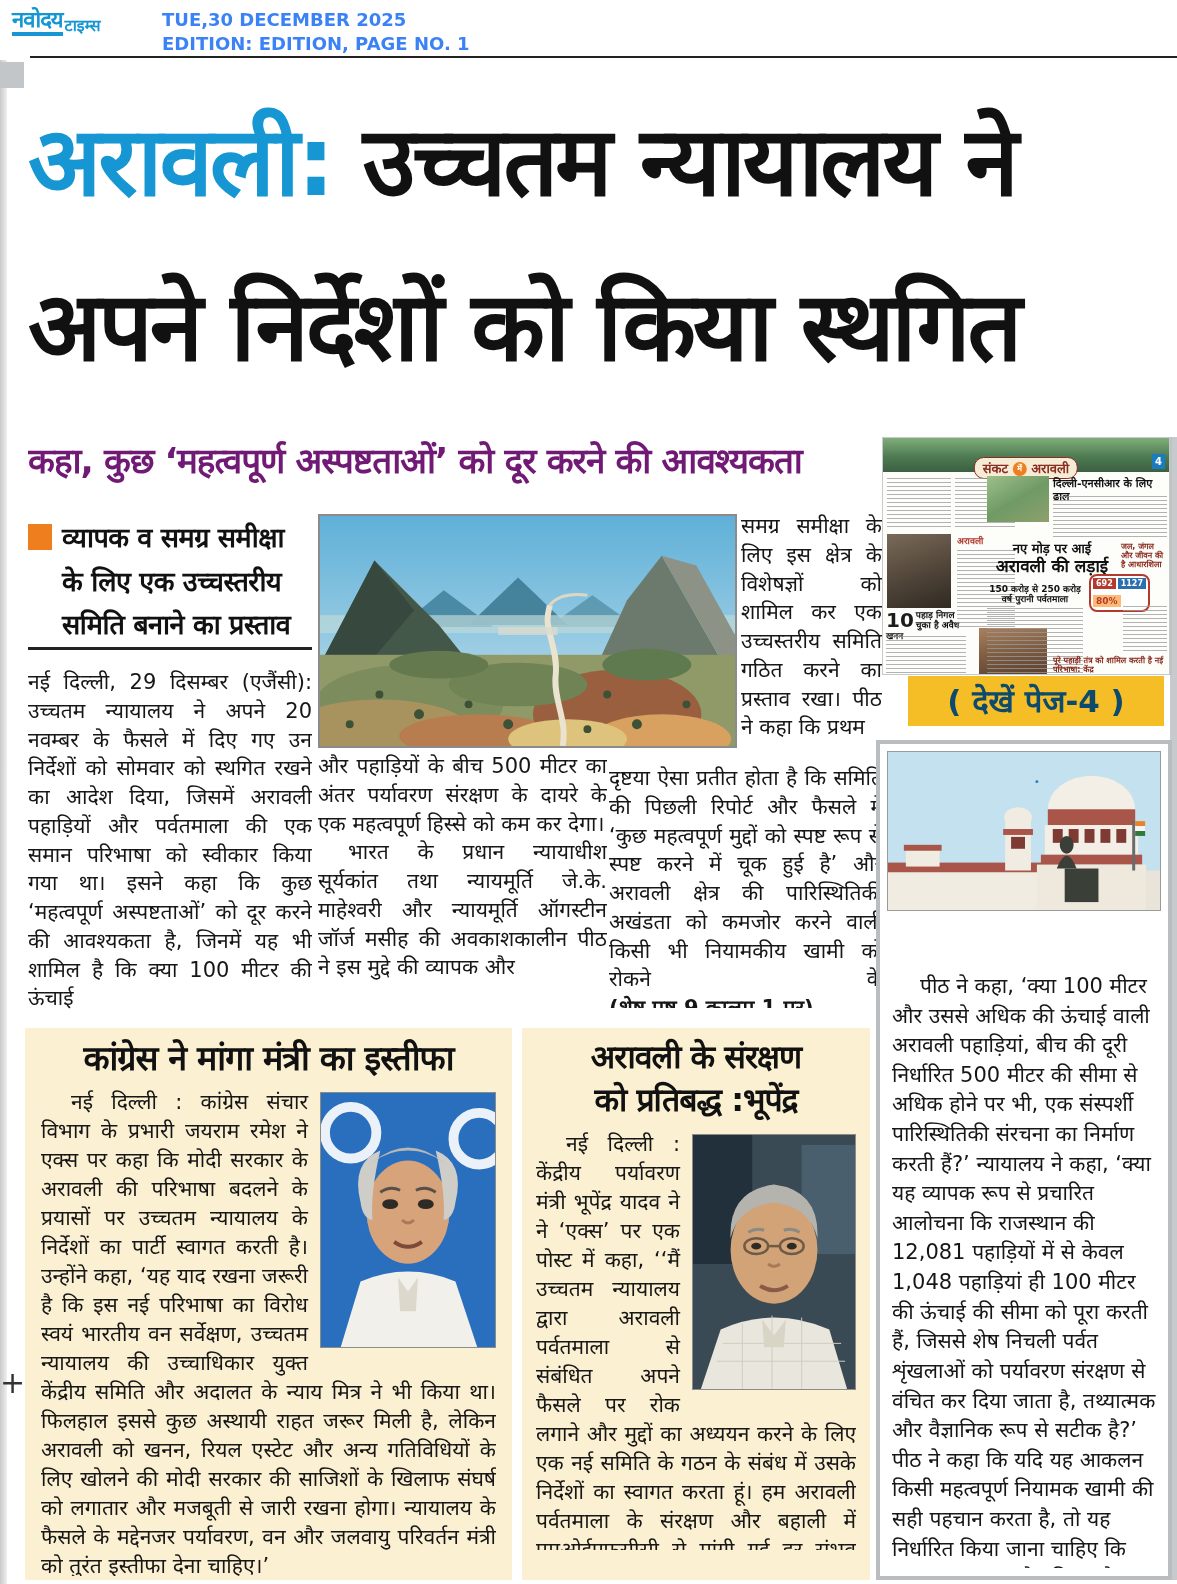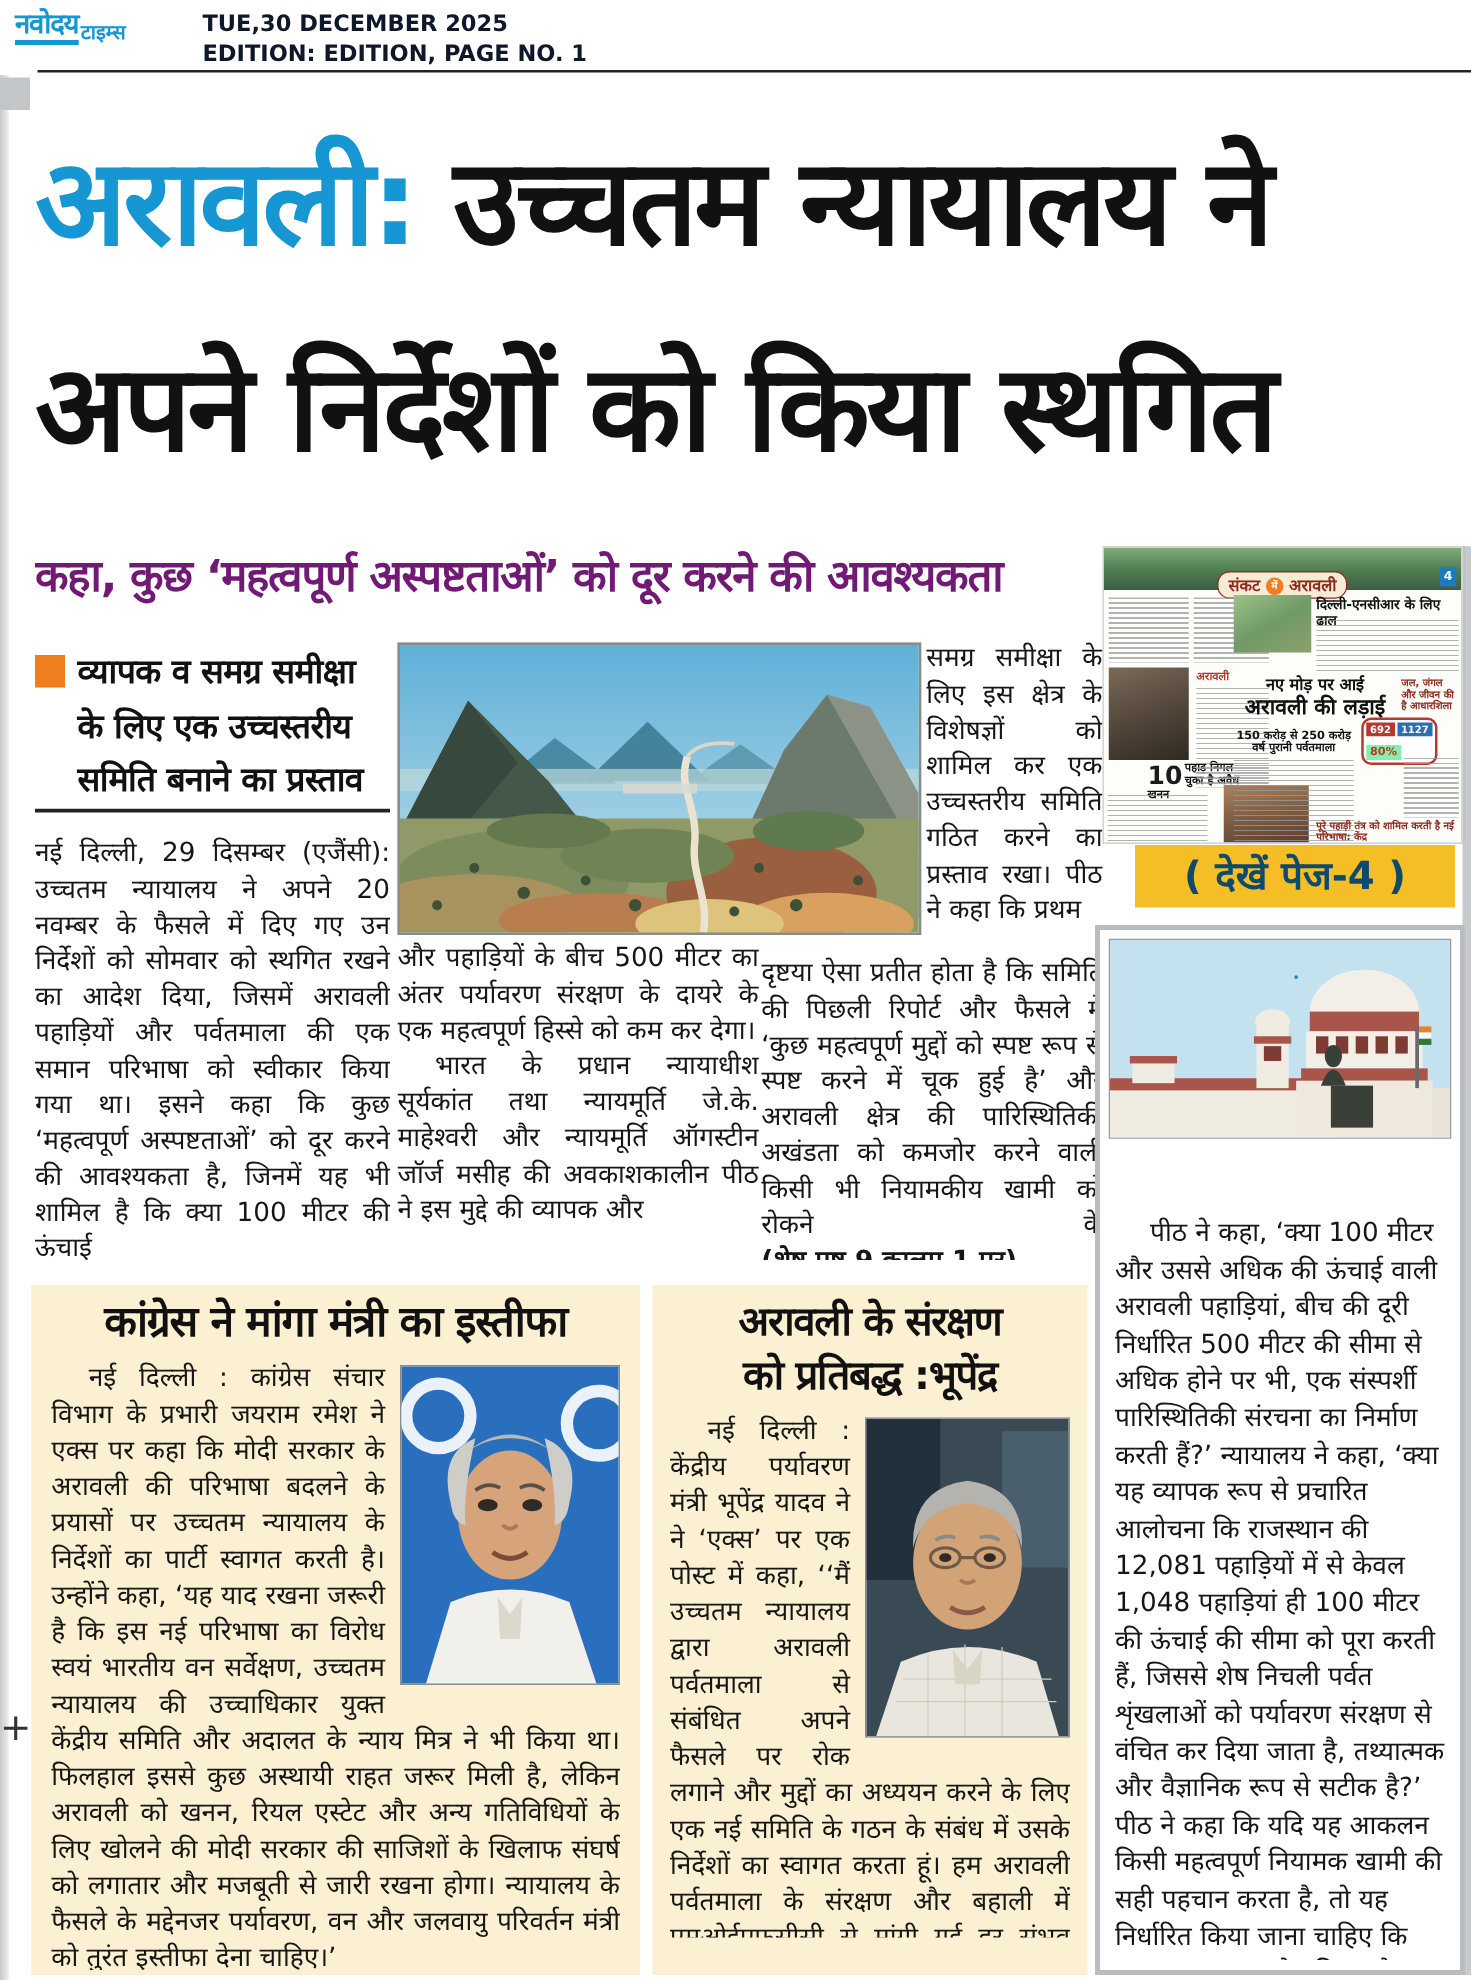--- a/index.html
+++ b/index.html
@@ -4,21 +4,21 @@
 <style>
   *{margin:0;padding:0;box-sizing:border-box;}
   html,body{background:#ffffff;}
   .page{position:relative;width:1177px;height:1584px;background:#fff;overflow:hidden;
         font-family:"DejaVu Sans",sans-serif;color:#1b1b1b;}
   .abs{position:absolute;}
 
   
   .logo-main{font-size:22px;font-weight:800;color:#1697d4;letter-spacing:-1px;border-bottom:4px solid #1697d4;line-height:1.1;}
   .logo-sub{font-size:16px;font-weight:700;color:#1697d4;margin-left:2px;}
-  .dateline{font-size:18px;font-weight:700;color:#0f172a;line-height:1.35;}
+  .dateline{font-size:18px;font-weight:700;color:#3b82f6;line-height:1.35;}
   .head-rule{left:30px;top:56px;width:1147px;height:0;border-top:2px solid #222;}
 
   
   .headline{left:28px;top:80px;width:1147px;height:352px;font-weight:800;letter-spacing:-3px;
             font-size:96px;line-height:1.72;white-space:nowrap;overflow:hidden;color:#111;}
   .headline .hl-blue{color:#1697d4;}
   .subhead{left:28px;top:436px;width:860px;height:58px;font-size:35px;font-weight:800;letter-spacing:-1px;
            white-space:nowrap;overflow:hidden;color:#701a75;}
 
   
@@ -51,21 +51,21 @@
   .clip-badge{position:absolute;right:4px;top:16px;width:13px;height:15px;background:#1a7bc0;color:#fff;
       font-size:10px;font-weight:700;text-align:center;line-height:15px;}
   .fake{background:repeating-linear-gradient(180deg,#9a9a9a 0 1px,transparent 1px 4px);opacity:.75;}
   .clip h4{color:#111;font-weight:800;line-height:1.15;}
   .clip-img{position:absolute;}
   .stat-box{position:absolute;border:2px solid #b23a2e;border-radius:8px;background:#fff;padding:2px;}
   .stat-row{display:flex;gap:2px;}
   .stat{font-size:8px;font-weight:800;color:#fff;padding:1px 3px;}
   .stat.red{background:#b23a2e;}
   .stat.blue{background:#2d6fae;}
-  .stat.pct{color:#b23a2e;background:#86efac;font-size:9px;}
+  .stat.pct{color:#b23a2e;background:#fdba74;font-size:9px;}
 
   .see-page{left:908px;top:676px;width:256px;height:50px;background:#f6be26;color:#0c4a6e;
             font-size:31px;font-weight:800;text-align:center;line-height:50px;white-space:nowrap;overflow:hidden;}
 
   
   .side-box{left:876px;top:740px;width:296px;height:840px;border:4px solid #b9bdc0;background:#fff;}
   .sc-photo{position:absolute;left:7px;top:7px;width:274px;height:160px;border:1px solid #9a9a9a;overflow:hidden;}
   .sc-photo svg{display:block;width:100%;height:100%;}
   .side-head{position:absolute;left:10px;top:176px;width:268px;font-size:30px;font-weight:800;letter-spacing:-1px;
              color:#111;white-space:nowrap;overflow:hidden;}
@@ -188,21 +188,21 @@
     <div class="clip-photo-strip"></div>
     <div class="clip-banner">
       <span>संकट</span>
       <span class="circ">में</span>
       <span>अरावली</span>
     </div>
     <div class="clip-badge">4</div>
 
     <div class="fake abs" style="left:4px;top:40px;width:64px;height:52px;"></div>
     <div class="clip-img" style="left:4px;top:96px;width:64px;height:74px;background:linear-gradient(160deg,#7a6a58,#4c4136 60%,#2f2a22);"></div>
-    <div class="abs" style="left:3px;top:172px;width:80px;margin-left:32px;">
+    <div class="abs" style="left:3px;top:172px;width:80px;">
       <span style="float:left;font-size:20px;font-weight:800;line-height:1;margin-right:2px;">10</span>
       <h4 style="font-size:9px;">पहाड़ निगल चुका है अवैध खनन</h4>
     </div>
     <div class="fake abs" style="left:3px;top:198px;width:80px;height:38px;"></div>
 
     <div class="fake abs" style="left:72px;top:40px;width:60px;height:52px;"></div>
     <div class="abs" style="left:74px;top:96px;width:28px;font-size:9px;font-weight:800;color:#b23a2e;">अरावली</div>
     <div class="fake abs" style="left:74px;top:112px;width:58px;height:80px;"></div>
     <div class="clip-img" style="left:96px;top:190px;width:68px;height:46px;background:linear-gradient(170deg,#a9815f,#7b5a40 55%,#5a4030);"></div>
 

